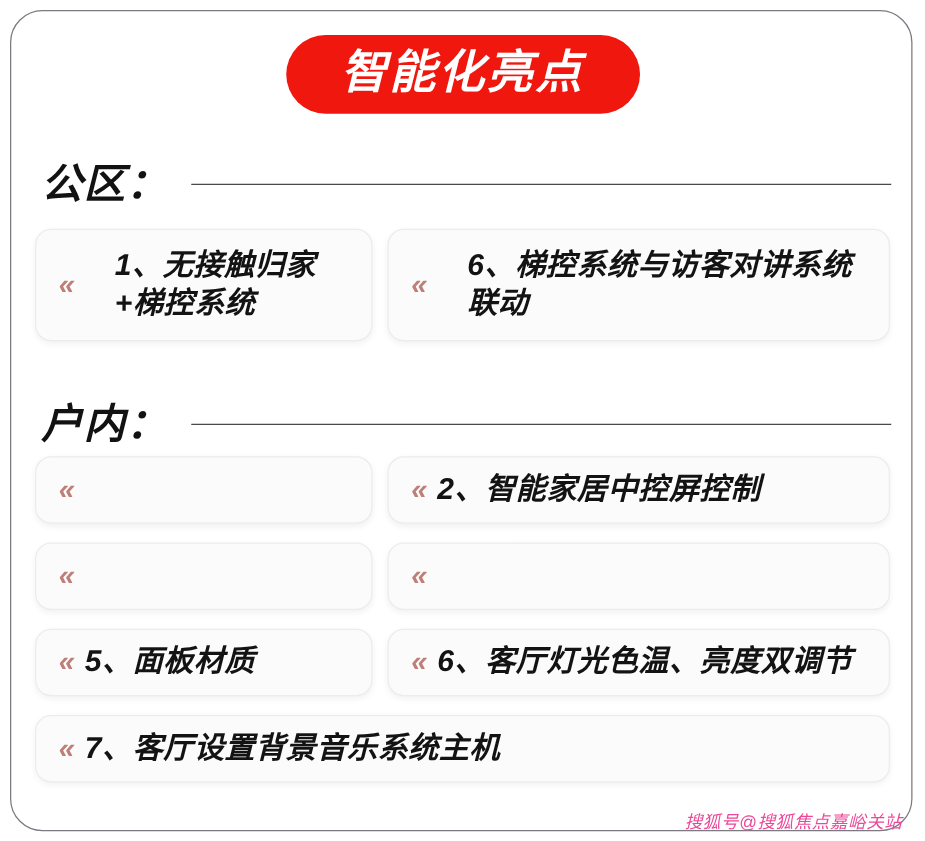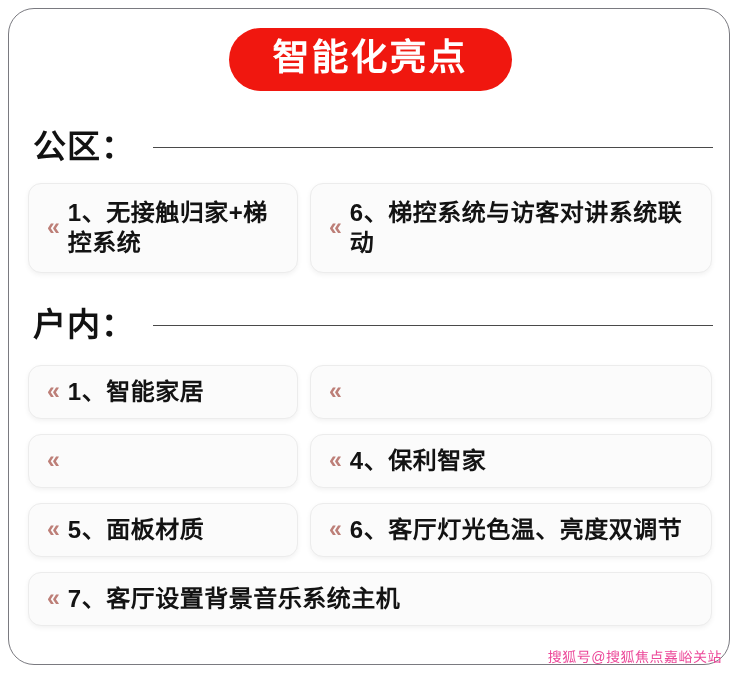--- a/index.html
+++ b/index.html
@@ -28,20 +28,21 @@
     box-sizing: border-box;
     background: #ffffff;
   }
 
   .content {
     position: absolute;
     left: 0;
     top: 0;
     width: 740px;
     height: 646px;
+    font-style: italic;
   }
 
   
   .title-wrap {
     position: absolute;
     left: 0;
     top: 28px;
     width: 740px;
     text-align: center;
   }
@@ -73,21 +74,21 @@
     white-space: nowrap;
   }
   .section-head .rule {
     flex: 1;
     height: 1px;
     background: #4a4a4a;
     margin-left: 18px;
     margin-top: 6px;
   }
   #head-public  { top: 120px; }
-  #head-indoor  { top: 298px; }
+  #head-indoor  { top: 312px; }
 
   
   .card {
     position: absolute;
     box-sizing: border-box;
     background: #fbfbfb;
     border: 1px solid #ececec;
     border-radius: 13px;
     box-shadow: 0 2px 5px rgba(0,0,0,0.055);
     display: flex;
@@ -105,21 +106,21 @@
     flex: 0 0 auto;
     letter-spacing: -3px;
   }
   .card-text {
     font-size: 24px;
     font-weight: bold;
     color: #131313;
     line-height: 1.25;
     letter-spacing: 0.5px;
   }
-  .card.tall .card-text { font-size: 24px; }
+  .card.tall .card-text { font-size: 24px; margin-left: 24px; }
 
   
   #card-pub-1 { left: 28px;  top: 183px; width: 270px; height: 90px; }
   #card-pub-2 { left: 310px; top: 183px; width: 402px; height: 90px; }
 
   
   #card-in-1 { left: 28px;  top: 365px; width: 270px; height: 54px; }
   #card-in-2 { left: 310px; top: 365px; width: 402px; height: 54px; }
   #card-in-3 { left: 28px;  top: 434px; width: 270px; height: 54px; }
   #card-in-4 { left: 310px; top: 434px; width: 402px; height: 54px; }
@@ -164,34 +165,33 @@
     <span class="card-text">6、梯控系统与访客对讲系统联动</span>
   </div>
 
   <div class="section-head" id="head-indoor">
     <span class="label">户内：</span>
     <span class="rule"></span>
   </div>
 
   <div class="card" id="card-in-1">
     <span class="chev">«</span>
-    <span class="card-text">1、智能家居</span>
   </div>
 
   <div class="card" id="card-in-2">
     <span class="chev">«</span>
+    <span class="card-text">2、智能家居中控屏控制</span>
   </div>
 
   <div class="card" id="card-in-3">
     <span class="chev">«</span>
   </div>
 
   <div class="card" id="card-in-4">
     <span class="chev">«</span>
-    <span class="card-text">4、保利智家</span>
   </div>
 
   <div class="card" id="card-in-5">
     <span class="chev">«</span>
     <span class="card-text">5、面板材质</span>
   </div>
 
   <div class="card" id="card-in-6">
     <span class="chev">«</span>
     <span class="card-text">6、客厅灯光色温、亮度双调节</span>

